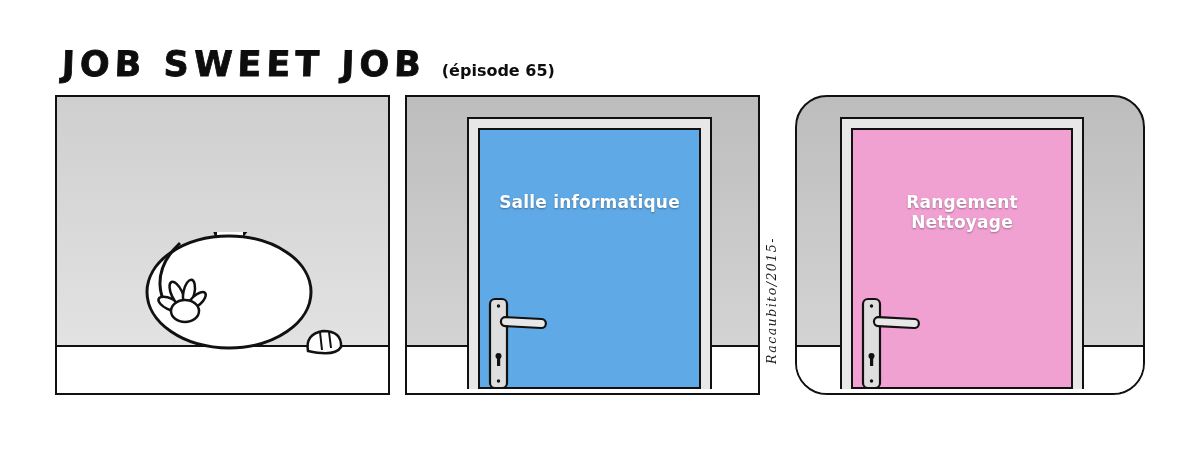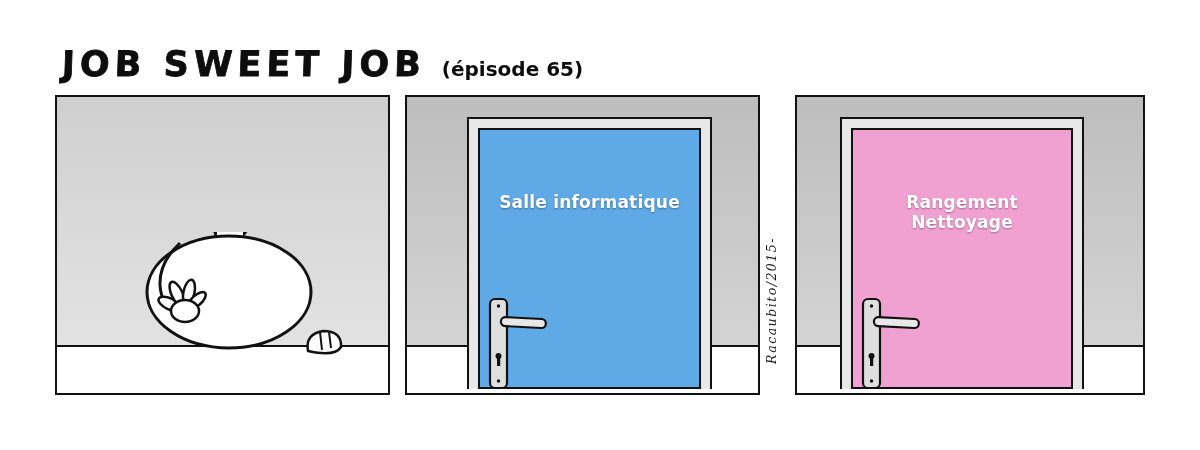--- a/index.html
+++ b/index.html
@@ -1,25 +1,25 @@
 <!DOCTYPE html>
 <html><head>
 <meta charset="utf-8">
 <style>
   * { margin:0; padding:0; box-sizing:border-box; }
   html,body { width:1200px; height:450px; background:#ffffff; font-family:"DejaVu Sans", sans-serif; position:relative; overflow:hidden; }
 
   .header { position:absolute; left:62px; top:44px; display:flex; align-items:baseline; gap:16px; white-space:nowrap; }
   .title { font-size:35px; font-weight:bold; letter-spacing:5px; color:#0d0d0d; -webkit-text-stroke:0.8px #0d0d0d; transform:skewX(-2deg); }
-  .episode { font-size:20px; font-weight:bold; color:#0d0d0d; }
+  .episode { font-size:16px; font-weight:bold; color:#0d0d0d; }
 
   .panel { position:absolute; top:95px; height:300px; border:2.5px solid #111; overflow:hidden; }
   .panel1 { left:55px;  width:335px; background:linear-gradient(#cfcfcf,#e6e6e6); }
   .panel2 { left:405px; width:355px; background:linear-gradient(#bdbdbd,#d8d8d8); }
-  .panel3 { left:795px; width:350px; background:linear-gradient(#bdbdbd,#d8d8d8); }
+  .panel3 { left:795px; width:350px; background:linear-gradient(#bdbdbd,#d8d8d8);border-radius:32px; }
 
   .floor, .desk { position:absolute; left:0; right:0; bottom:0; height:48px; background:#ffffff; border-top:2.5px solid #111; }
 
   
   .speech-bubble { position:absolute; left:8px; top:8px; right:8px; height:130px; background:#ffffff;
     border:2.5px solid #111; display:flex; align-items:center; justify-content:center; text-align:center; }
   .speech-text { white-space:pre-line; font-size:16px; font-weight:bold; letter-spacing:0.6px; line-height:1.55; color:#0d0d0d; }
   .bubble-tail { position:absolute; left:155px; top:135px; }
   .character { position:absolute; left:25px; bottom:3px; }
 

